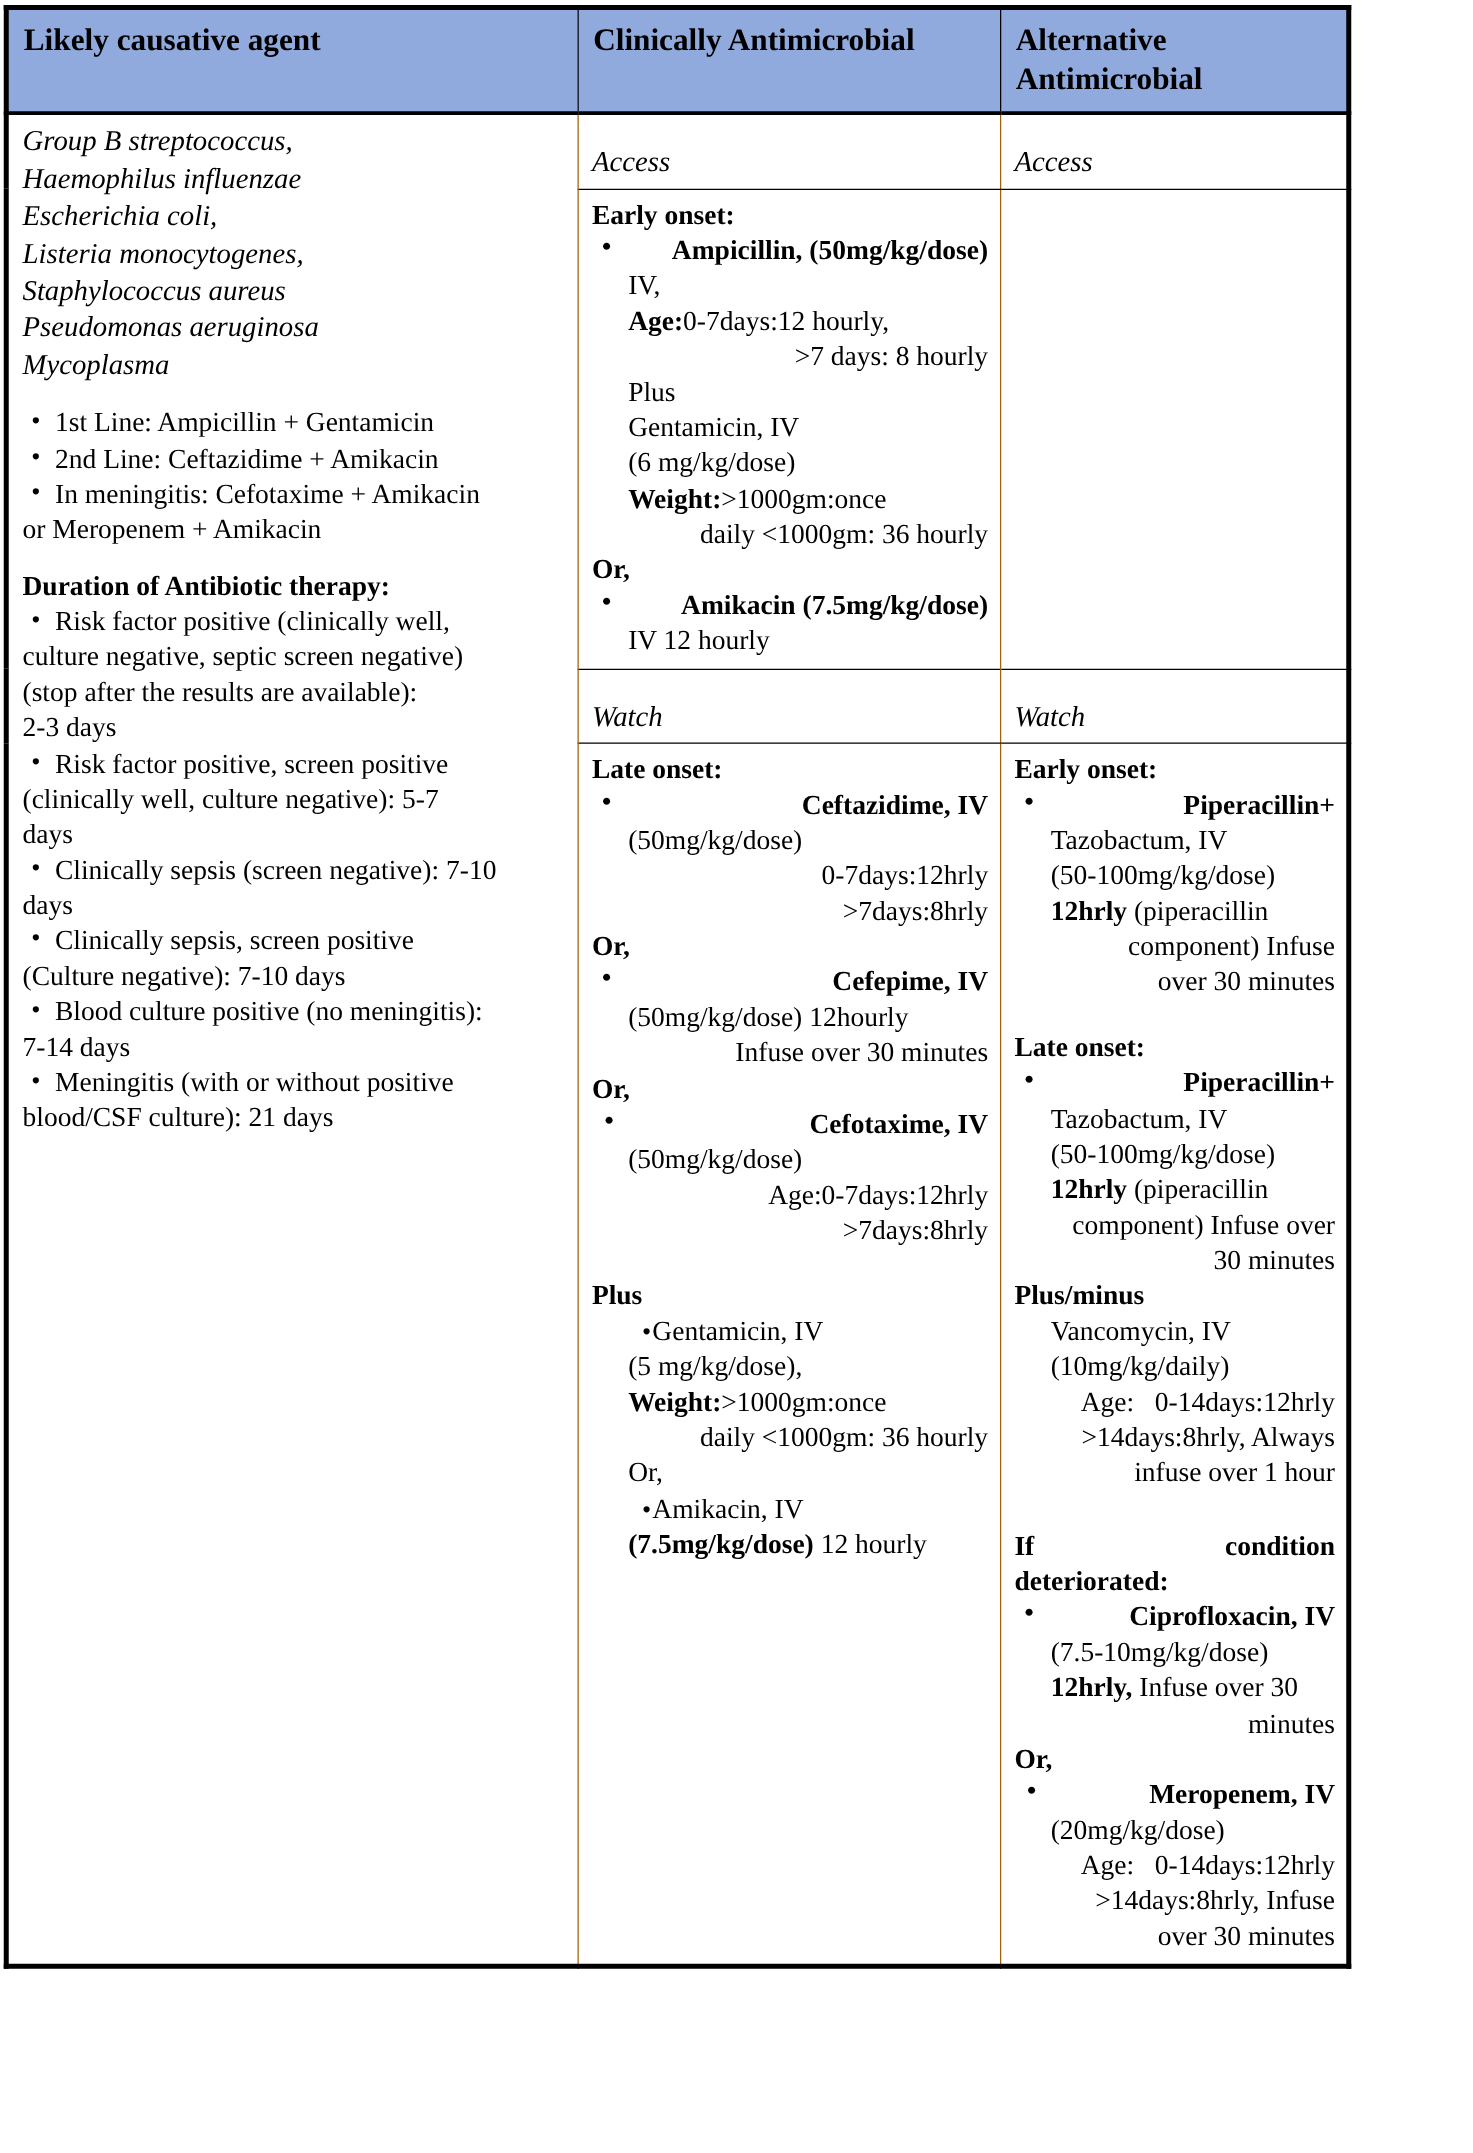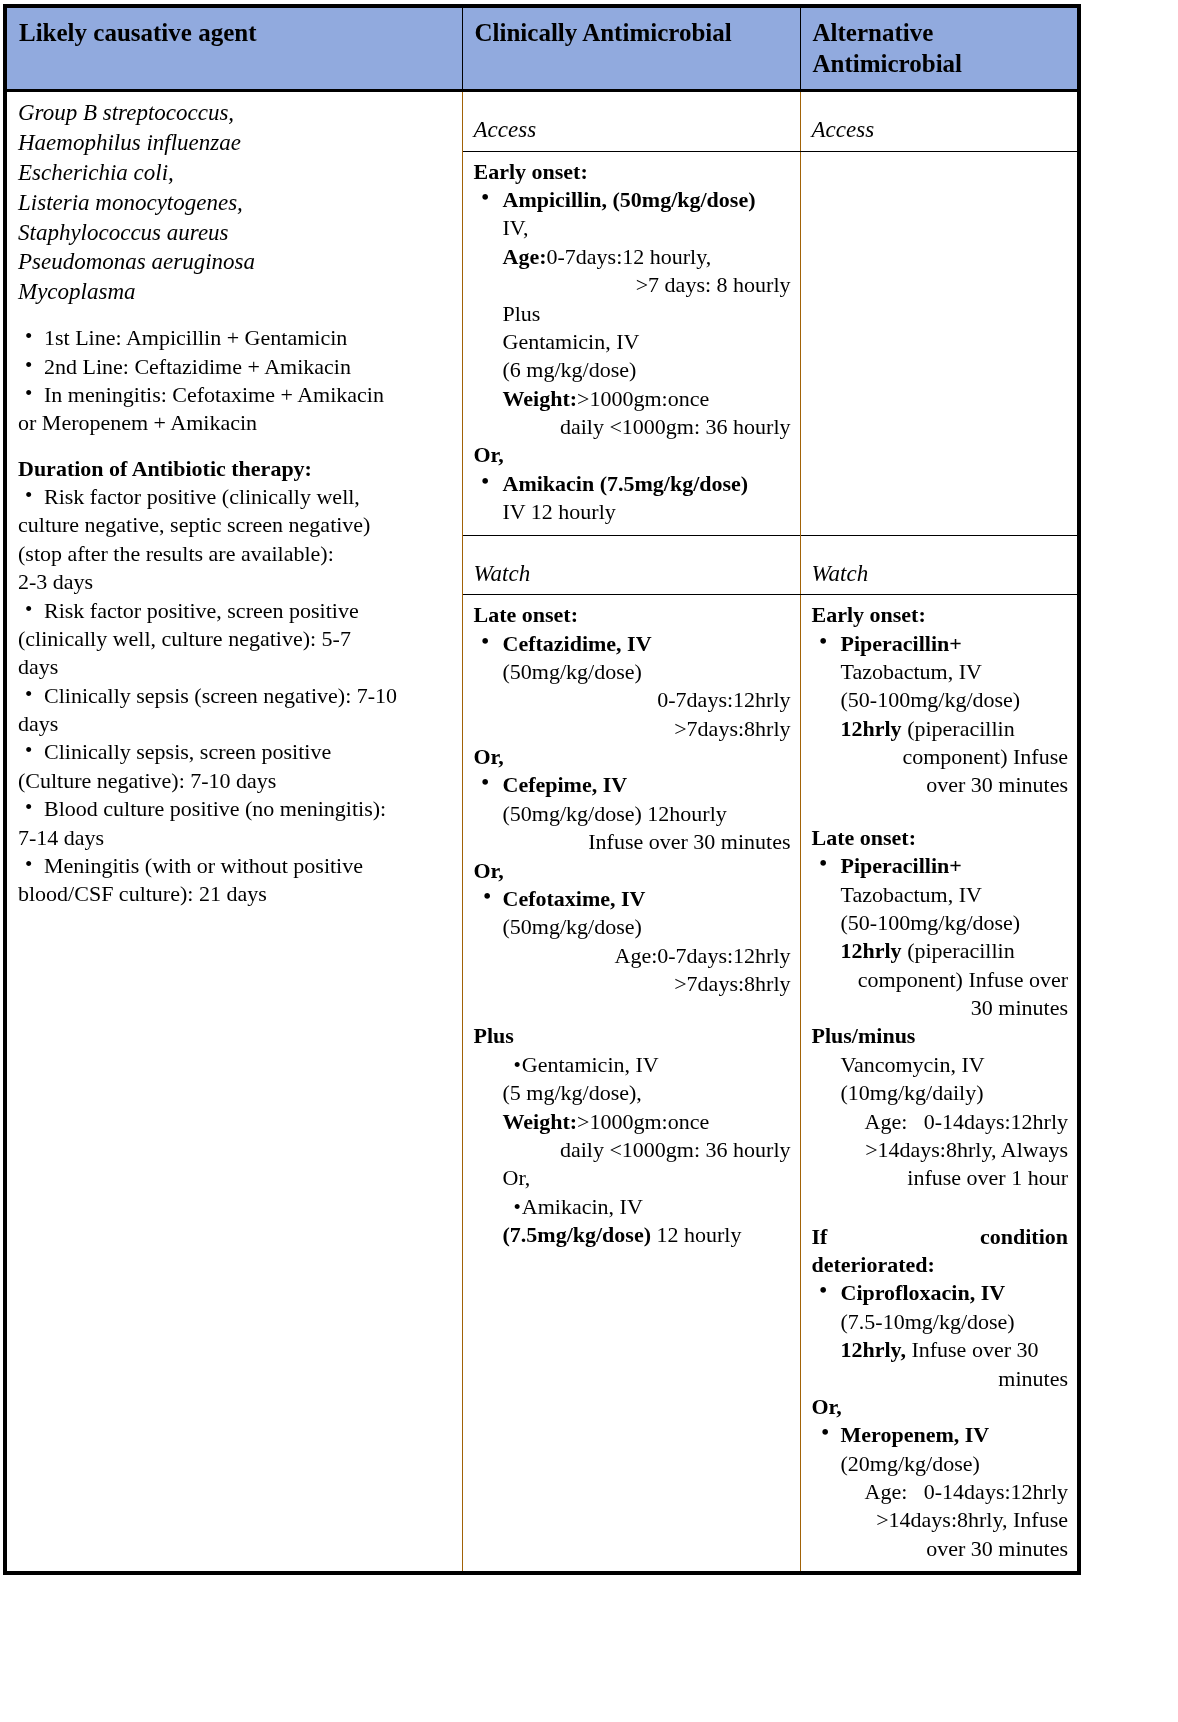--- a/index.html
+++ b/index.html
@@ -107,20 +107,21 @@
   
   ul.drug {
     list-style: none;
     margin: 0;
     padding: 0;
   }
   ul.drug > li {
     position: relative;
     padding-left: 29px;
     font-weight: bold;
+    text-align: right;
   }
   ul.drug > li::before {
     content: "\2022";
     position: absolute;
     left: 8px;
     top: -2px;
     font-size: 21px;
   }
   ul.drug > li.tight::before { left: 10px; }
   .sub { padding-left: 29px; }

